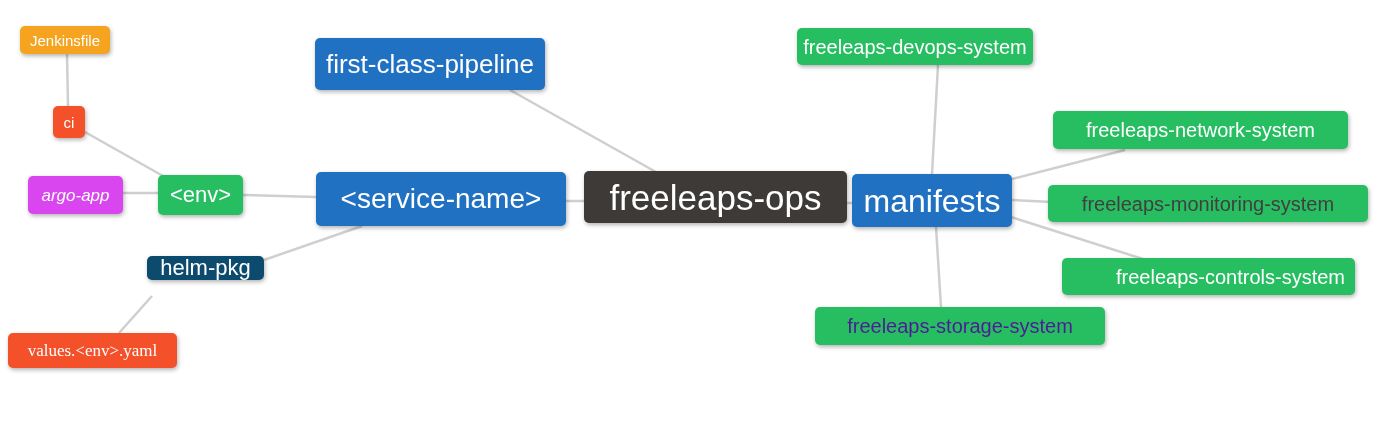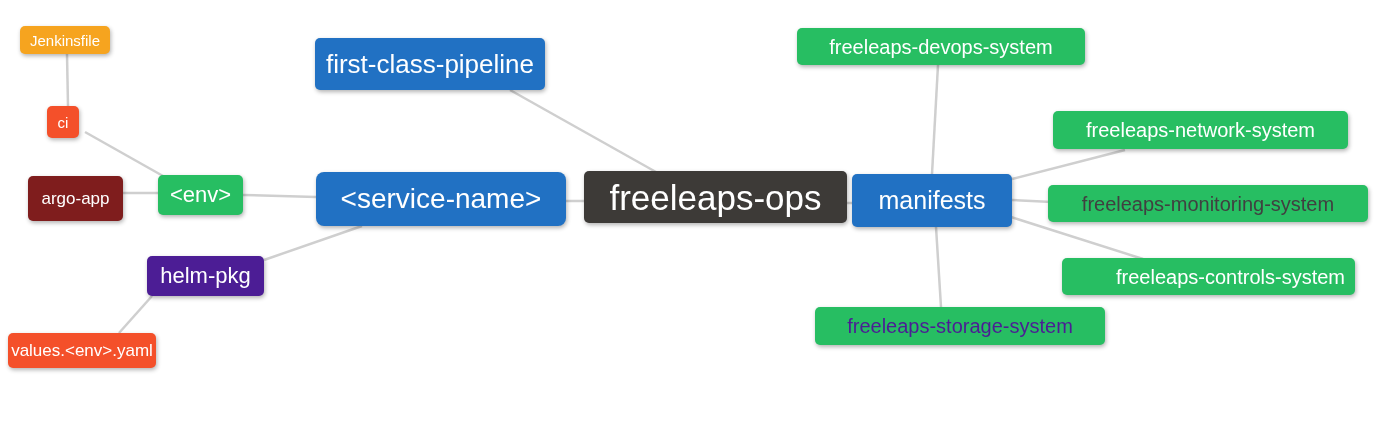--- a/index.html
+++ b/index.html
@@ -55,48 +55,48 @@
       <line x1="938" y1="65" x2="932" y2="174" stroke="#CFCFCF" stroke-width="2.5"></line>
       <line x1="1012" y1="179" x2="1125" y2="150" stroke="#CFCFCF" stroke-width="2.5"></line>
       <line x1="1012" y1="200" x2="1052" y2="202" stroke="#CFCFCF" stroke-width="2.5"></line>
       <line x1="1011" y1="217" x2="1143" y2="259" stroke="#CFCFCF" stroke-width="2.5"></line>
       <line x1="936" y1="227" x2="941" y2="307" stroke="#CFCFCF" stroke-width="2.5"></line>
     </svg>
   <div id="nodes-layer">
       <div class="node" style="left: 20px; top: 26px; width: 90px; height: 28px; background: rgb(246, 164, 31); font-size: 15px; color: rgb(255, 255, 255);">
         <span>Jenkinsfile</span>
       </div>
-      <div class="node" style="left: 47px; top: 106px; width: 32px; height: 32px; background: rgb(244, 80, 42); font-size: 15px; color: rgb(255, 255, 255);">
+      <div class="node" style="left: 53px; top: 106px; width: 32px; height: 32px; background: rgb(244, 80, 42); font-size: 15px; color: rgb(255, 255, 255);">
         <span>ci</span>
       </div>
-      <div class="node" style="left: 28px; top: 176px; width: 95px; height: 45px; background: #7f1d1d; font-size: 17px; color: rgb(255, 255, 255);">
+      <div class="node" style="left: 28px; top: 176px; width: 95px; height: 38px; background: #d946ef; font-size: 17px; color: rgb(255, 255, 255); font-style: italic;">
         <span>argo-app</span>
       </div>
       <div class="node" style="left: 158px; top: 175px; width: 85px; height: 40px; background: rgb(39, 190, 98); font-size: 22px; color: rgb(255, 255, 255);">
         <span>&lt;env&gt;</span>
       </div>
-      <div class="node" style="left: 147px; top: 256px; width: 117px; height: 40px; background: #4c1d95; font-size: 22px; color: rgb(255, 255, 255);">
+      <div class="node" style="left: 147px; top: 256px; width: 117px; height: 24px; background: #0c4a6e; font-size: 22px; color: rgb(255, 255, 255);">
         <span>helm-pkg</span>
       </div>
-      <div class="node" style="left: 8px; top: 333px; width: 148px; height: 35px; background: rgb(244, 80, 42); font-size: 17px; color: rgb(255, 255, 255);">
+      <div class="node" style="left: 8px; top: 333px; width: 169px; height: 35px; background: rgb(244, 80, 42); font-size: 17px; color: rgb(255, 255, 255); font-family: Liberation Serif, serif;">
         <span>values.&lt;env&gt;.yaml</span>
       </div>
       <div class="node" style="left: 315px; top: 38px; width: 230px; height: 52px; background: rgb(33, 113, 195); font-size: 26px; color: rgb(255, 255, 255);">
         <span>first-class-pipeline</span>
       </div>
-      <div class="node" style="left: 316px; top: 172px; width: 250px; height: 54px; background: rgb(33, 113, 195); font-size: 28px; color: rgb(255, 255, 255); border-radius: 8px;">
+      <div class="node" style="left: 316px; top: 172px; width: 250px; height: 54px; background: rgb(33, 113, 195); font-size: 28px; color: rgb(255, 255, 255);">
         <span>&lt;service-name&gt;</span>
       </div>
       <div class="node" style="left: 584px; top: 171px; width: 263px; height: 52px; background: rgb(61, 58, 55); font-size: 35px; color: rgb(255, 255, 255);">
         <span>freeleaps-ops</span>
       </div>
-      <div class="node" style="left: 852px; top: 174px; width: 160px; height: 53px; background: rgb(33, 113, 195); font-size: 25px; color: rgb(255, 255, 255);">
+      <div class="node" style="left: 852px; top: 174px; width: 160px; height: 53px; background: rgb(33, 113, 195); font-size: 32px; color: rgb(255, 255, 255);">
         <span>manifests</span>
       </div>
-      <div class="node" style="left: 797px; top: 28px; width: 288px; height: 37px; background: rgb(39, 190, 98); font-size: 20px; color: rgb(255, 255, 255);">
+      <div class="node" style="left: 797px; top: 28px; width: 236px; height: 37px; background: rgb(39, 190, 98); font-size: 20px; color: rgb(255, 255, 255);">
         <span>freeleaps-devops-system</span>
       </div>
       <div class="node" style="left: 1053px; top: 111px; width: 295px; height: 38px; background: rgb(39, 190, 98); font-size: 20px; color: rgb(255, 255, 255);">
         <span>freeleaps-network-system</span>
       </div>
       <div class="node" style="left: 1048px; top: 185px; width: 320px; height: 37px; background: rgb(39, 190, 98); font-size: 20px; color: #404040;">
         <span>freeleaps-monitoring-system</span>
       </div>
       <div class="node" style="left: 1062px; top: 258px; width: 293px; height: 37px; background: rgb(39, 190, 98); font-size: 20px; color: rgb(255, 255, 255); padding-left: 44px;">
         <span>freeleaps-controls-system</span>

